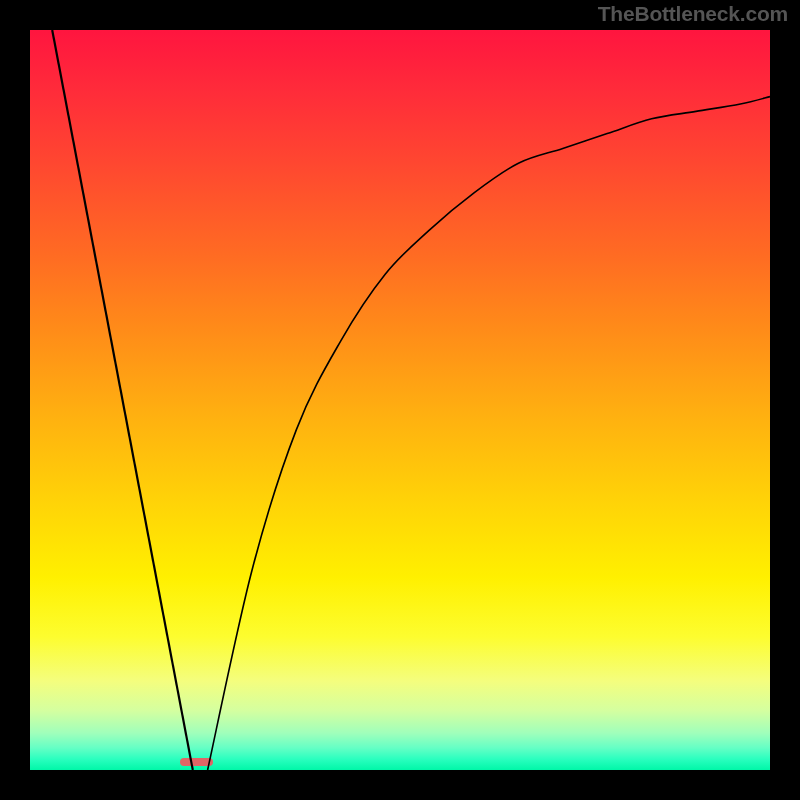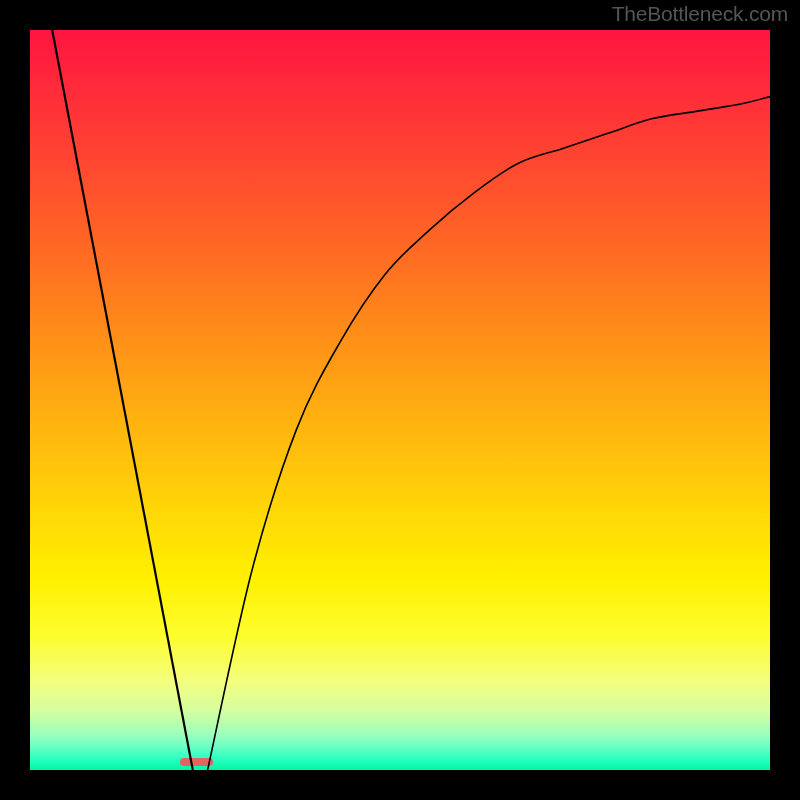--- a/index.html
+++ b/index.html
@@ -10,21 +10,21 @@
     position: relative;
     overflow: hidden;
     font-family: Arial, Helvetica, sans-serif;
   }
   .watermark {
     position: absolute;
     top: 2px;
     right: 12px;
     color: #555;
     font-size: 21px;
-    font-weight: 400;
+    font-weight: 700;
     z-index: 10;
     letter-spacing: -0.2px;
   }
   .plot-area {
     position: absolute;
     left: 30px;
     top: 30px;
     width: 740px;
     height: 740px;
   }

